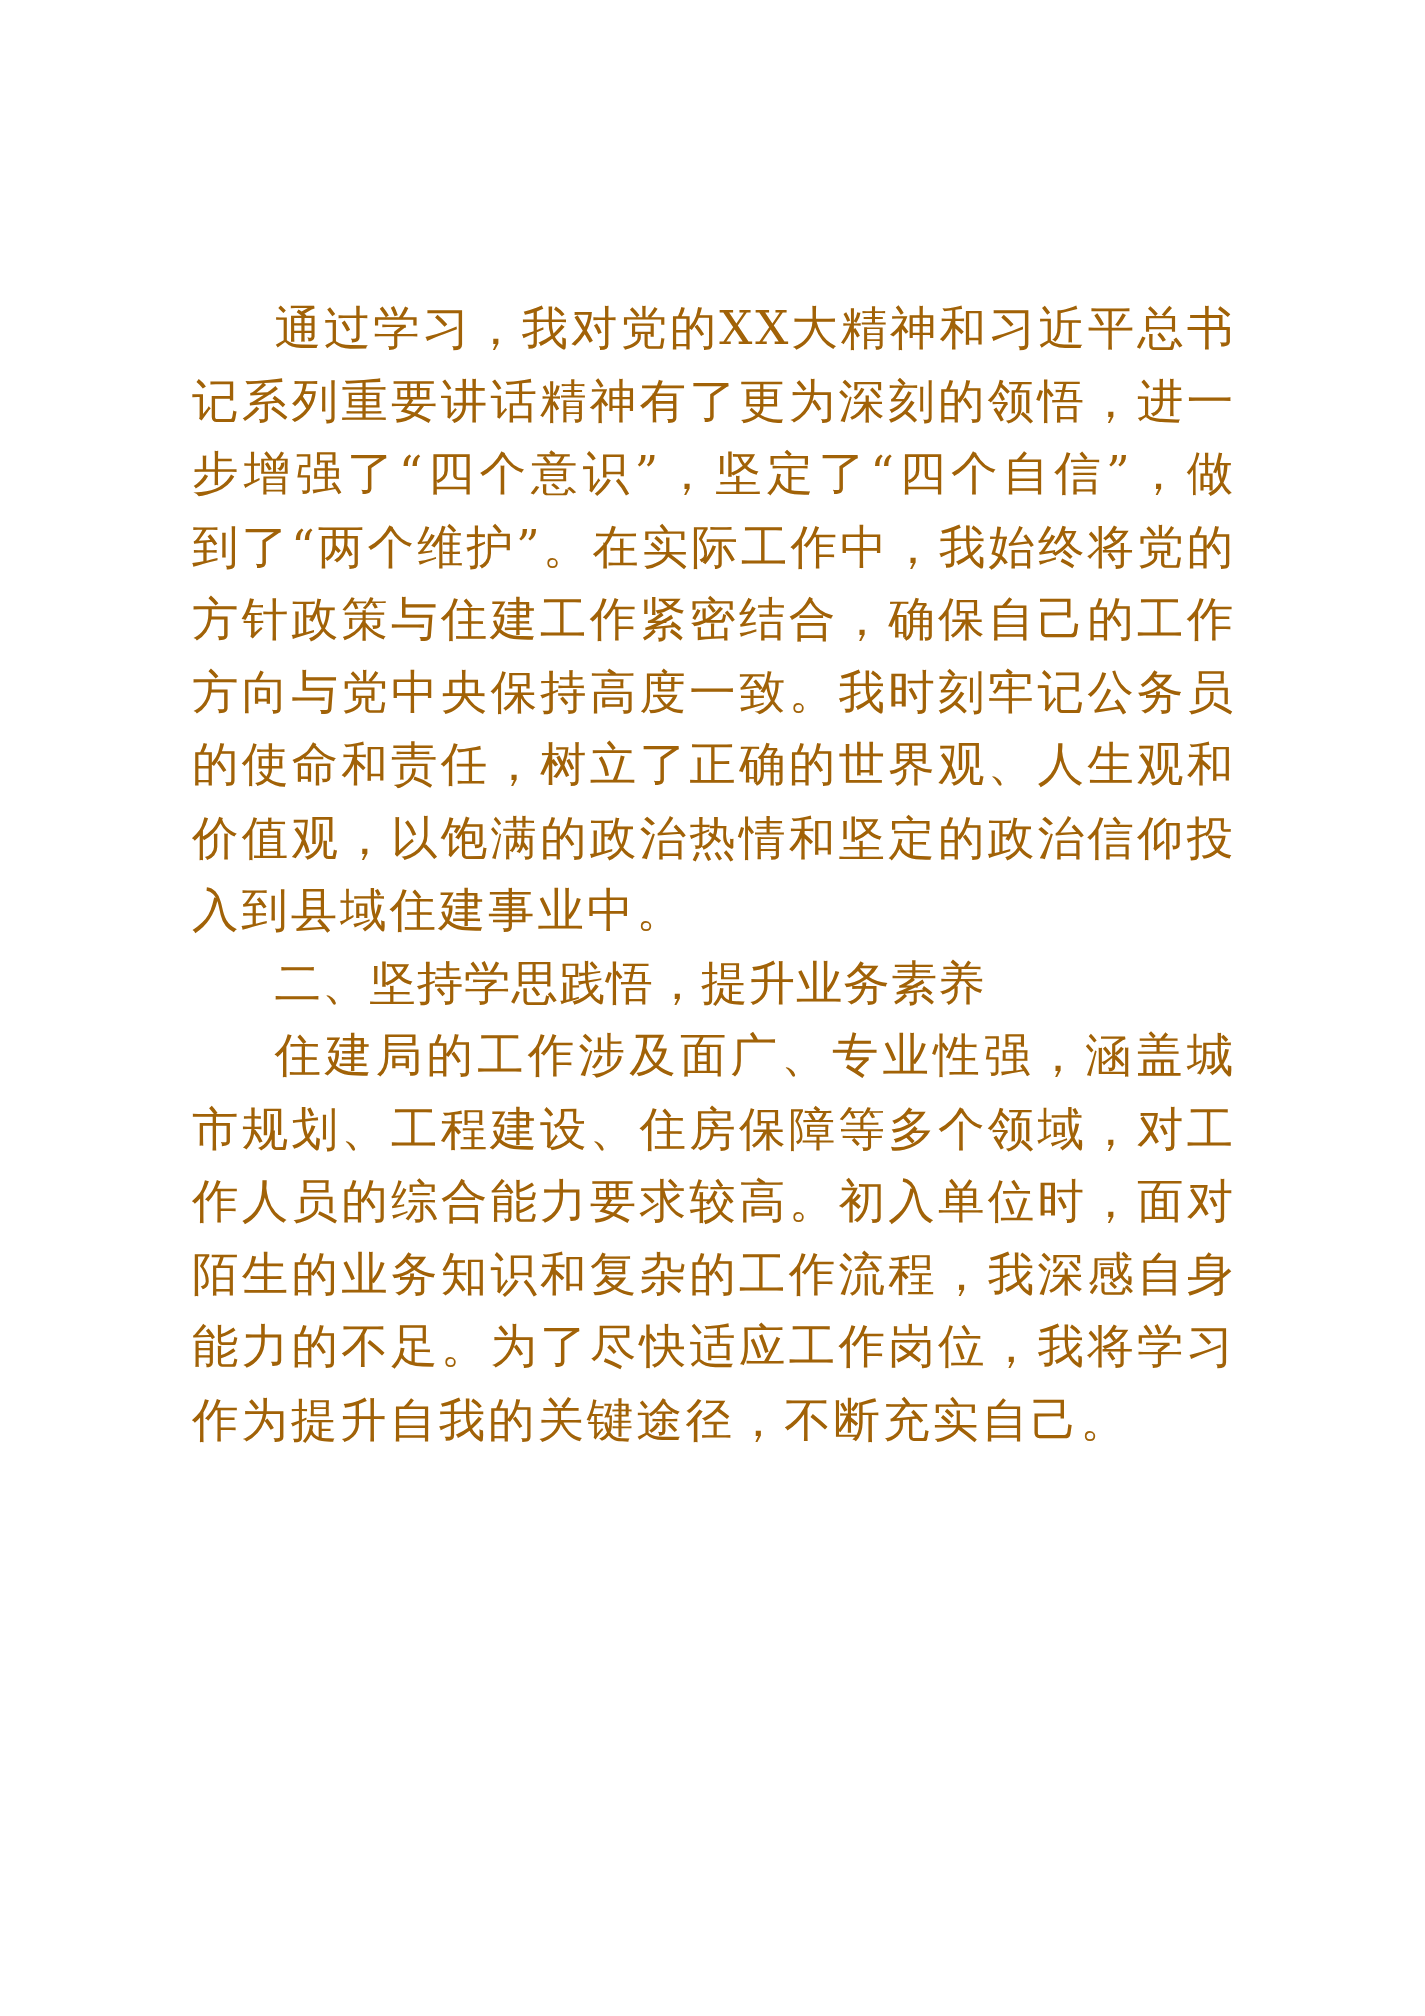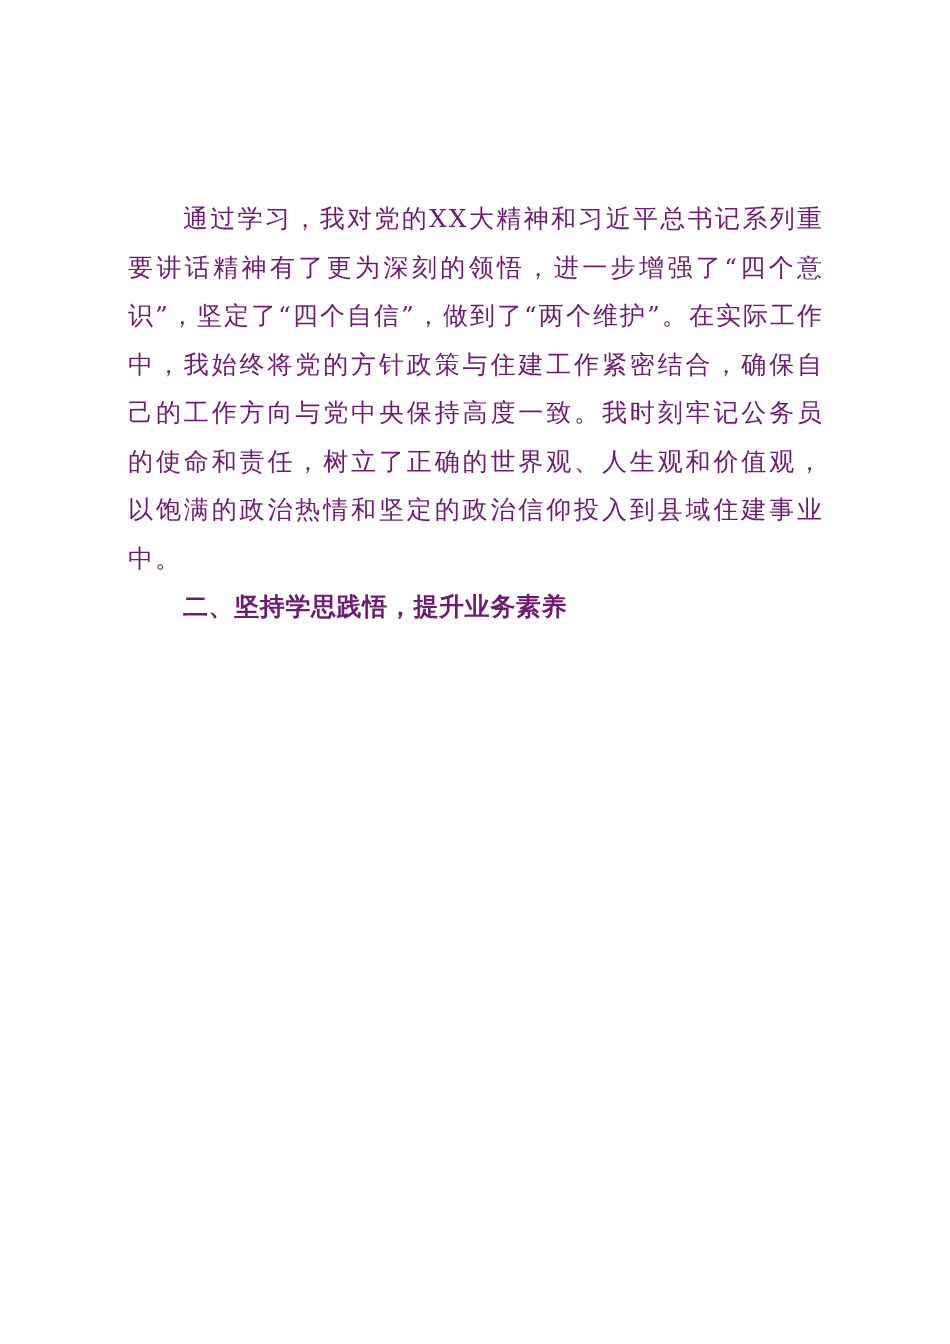--- a/index.html
+++ b/index.html
@@ -3,38 +3,39 @@
 <meta charset="utf-8">
 <style>
   html, body { margin: 0; padding: 0; background: #ffffff; }
   body { width: 950px; height: 1344px; position: relative; overflow: hidden; }
   .page {
     position: absolute;
     left: 128px;
     top: 195px;
     width: 696px;
     font-family: "DejaVu Serif", "Liberation Serif", serif;
-    color: #701a75;
-    font-size: 25px;
+    color: #a16207;
+    font-size: 31px;
     line-height: 48.5px;
     letter-spacing: 1.9px;
   }
   .para {
     margin: 0;
     text-indent: 55px;
     text-align: justify;
     text-align-last: left;
   }
   .heading {
     margin: 0;
     text-indent: 55px;
     font-family: "DejaVu Sans", "Liberation Sans", sans-serif;
-    font-weight: bold;
+    font-weight: normal;
     letter-spacing: 0.6px;
   }
 </style>
 </head>
 <body>
 
 <div class="page">
   <p class="para">通过学习，我对党的XX大精神和习近平总书记系列重要讲话精神有了更为深刻的领悟，进一步增强了“四个意识”，坚定了“四个自信”，做到了“两个维护”。在实际工作中，我始终将党的方针政策与住建工作紧密结合，确保自己的工作方向与党中央保持高度一致。我时刻牢记公务员的使命和责任，树立了正确的世界观、人生观和价值观，以饱满的政治热情和坚定的政治信仰投入到县域住建事业中。</p>
   <p class="heading">二、坚持学思践悟，提升业务素养</p>
+  <p class="para">住建局的工作涉及面广、专业性强，涵盖城市规划、工程建设、住房保障等多个领域，对工作人员的综合能力要求较高。初入单位时，面对陌生的业务知识和复杂的工作流程，我深感自身能力的不足。为了尽快适应工作岗位，我将学习作为提升自我的关键途径，不断充实自己。</p>
 </div>
 
 </body></html>

